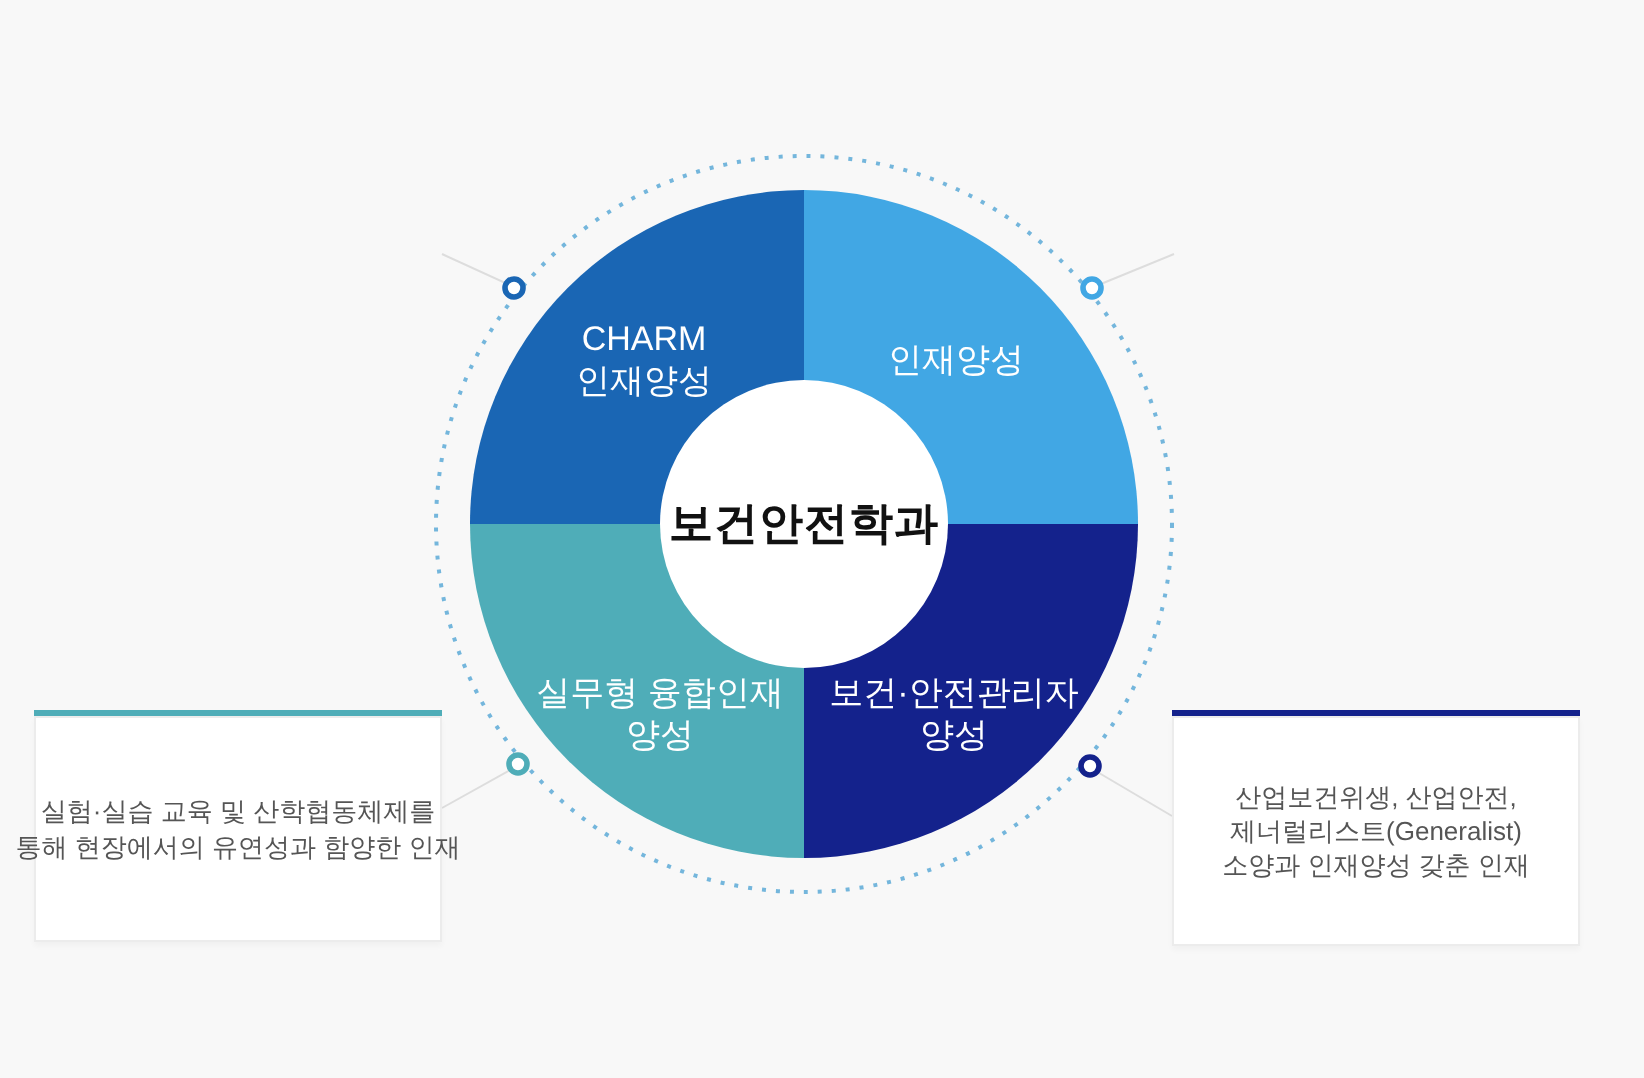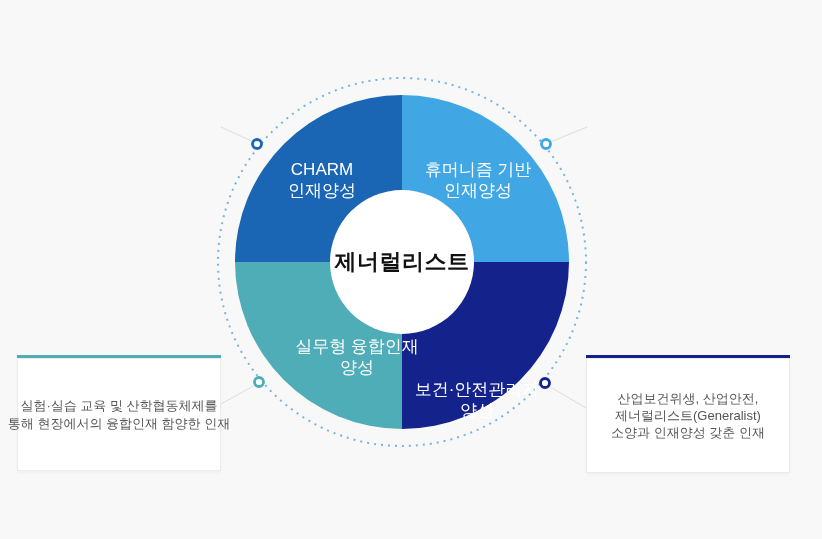--- a/index.html
+++ b/index.html
@@ -40,21 +40,21 @@
     position:absolute;
     transform:translate(-50%,-50%);
     font-weight:normal;
     font-size:17px;
     line-height:1.25;
     text-align:center;
     white-space:nowrap;
   }
   .label-tl { left:322px; top:180px; }
   .label-tr { left:478px; top:180px; }
-  .label-bl { left:330px; top:357px;margin-left:27px; }
+  .label-bl { left:330px; top:357px; }
   .label-br { left:477px; top:357px; }
   .center-title {
     position:absolute;
     left:402px; top:262px;
     transform:translate(-50%,-50%);
     font-weight:bold;
     font-size:22px;
     letter-spacing:0.5px;
     white-space:nowrap;
   }
@@ -84,41 +84,40 @@
     <circle cx="546" cy="144" r="4.5" fill="#ffffff" stroke-width="2.8" stroke="#41a7e4"></circle>
     <circle cx="259" cy="382" r="4.5" fill="#ffffff" stroke-width="2.8" stroke="#4fadb8"></circle>
     <circle cx="545" cy="383" r="4.5" fill="#ffffff" stroke-width="2.8" stroke="#14228c"></circle>
   </svg>
 
   <div class="quad-label label-tl" style="color: rgb(255, 255, 255);">
     <div class="label-line">CHARM</div>
     <div class="label-line">인재양성</div>
   </div>
   <div class="quad-label label-tr" style="color: rgb(255, 255, 255);">
-    <div class="label-line">휴머니즘 기반</div>
     <div class="label-line">인재양성</div>
   </div>
   <div class="quad-label label-bl" style="color: rgb(255, 255, 255);">
     <div class="label-line">실무형 융합인재</div>
     <div class="label-line">양성</div>
   </div>
-  <div class="quad-label label-br" style="color: rgb(255, 255, 255); margin-top: 43px;">
+  <div class="quad-label label-br" style="color: rgb(255, 255, 255);">
     <div class="label-line">보건·안전관리자</div>
     <div class="label-line">양성</div>
   </div>
 
-  <div class="center-title" style="color: rgb(17, 17, 17);">제너럴리스트</div>
+  <div class="center-title" style="color: rgb(17, 17, 17);">보건안전학과</div>
 
 
 
   <div class="info-box box-bl">
     <div class="accent-bar" style="background-color: rgb(79, 173, 184);"></div>
     <div class="box-body" style="color: rgb(85, 85, 85);">
       <div class="box-line">실험·실습 교육 및 산학협동체제를</div>
-      <div class="box-line">통해 현장에서의 융합인재 함양한 인재</div>
+      <div class="box-line">통해 현장에서의 유연성과 함양한 인재</div>
     </div>
   </div>
 
   <div class="info-box box-br">
     <div class="accent-bar" style="background-color: rgb(20, 34, 140);"></div>
     <div class="box-body" style="color: rgb(85, 85, 85);">
       <div class="box-line">산업보건위생, 산업안전,</div>
       <div class="box-line">제너럴리스트(Generalist)</div>
       <div class="box-line">소양과 인재양성 갖춘 인재</div>
     </div>

